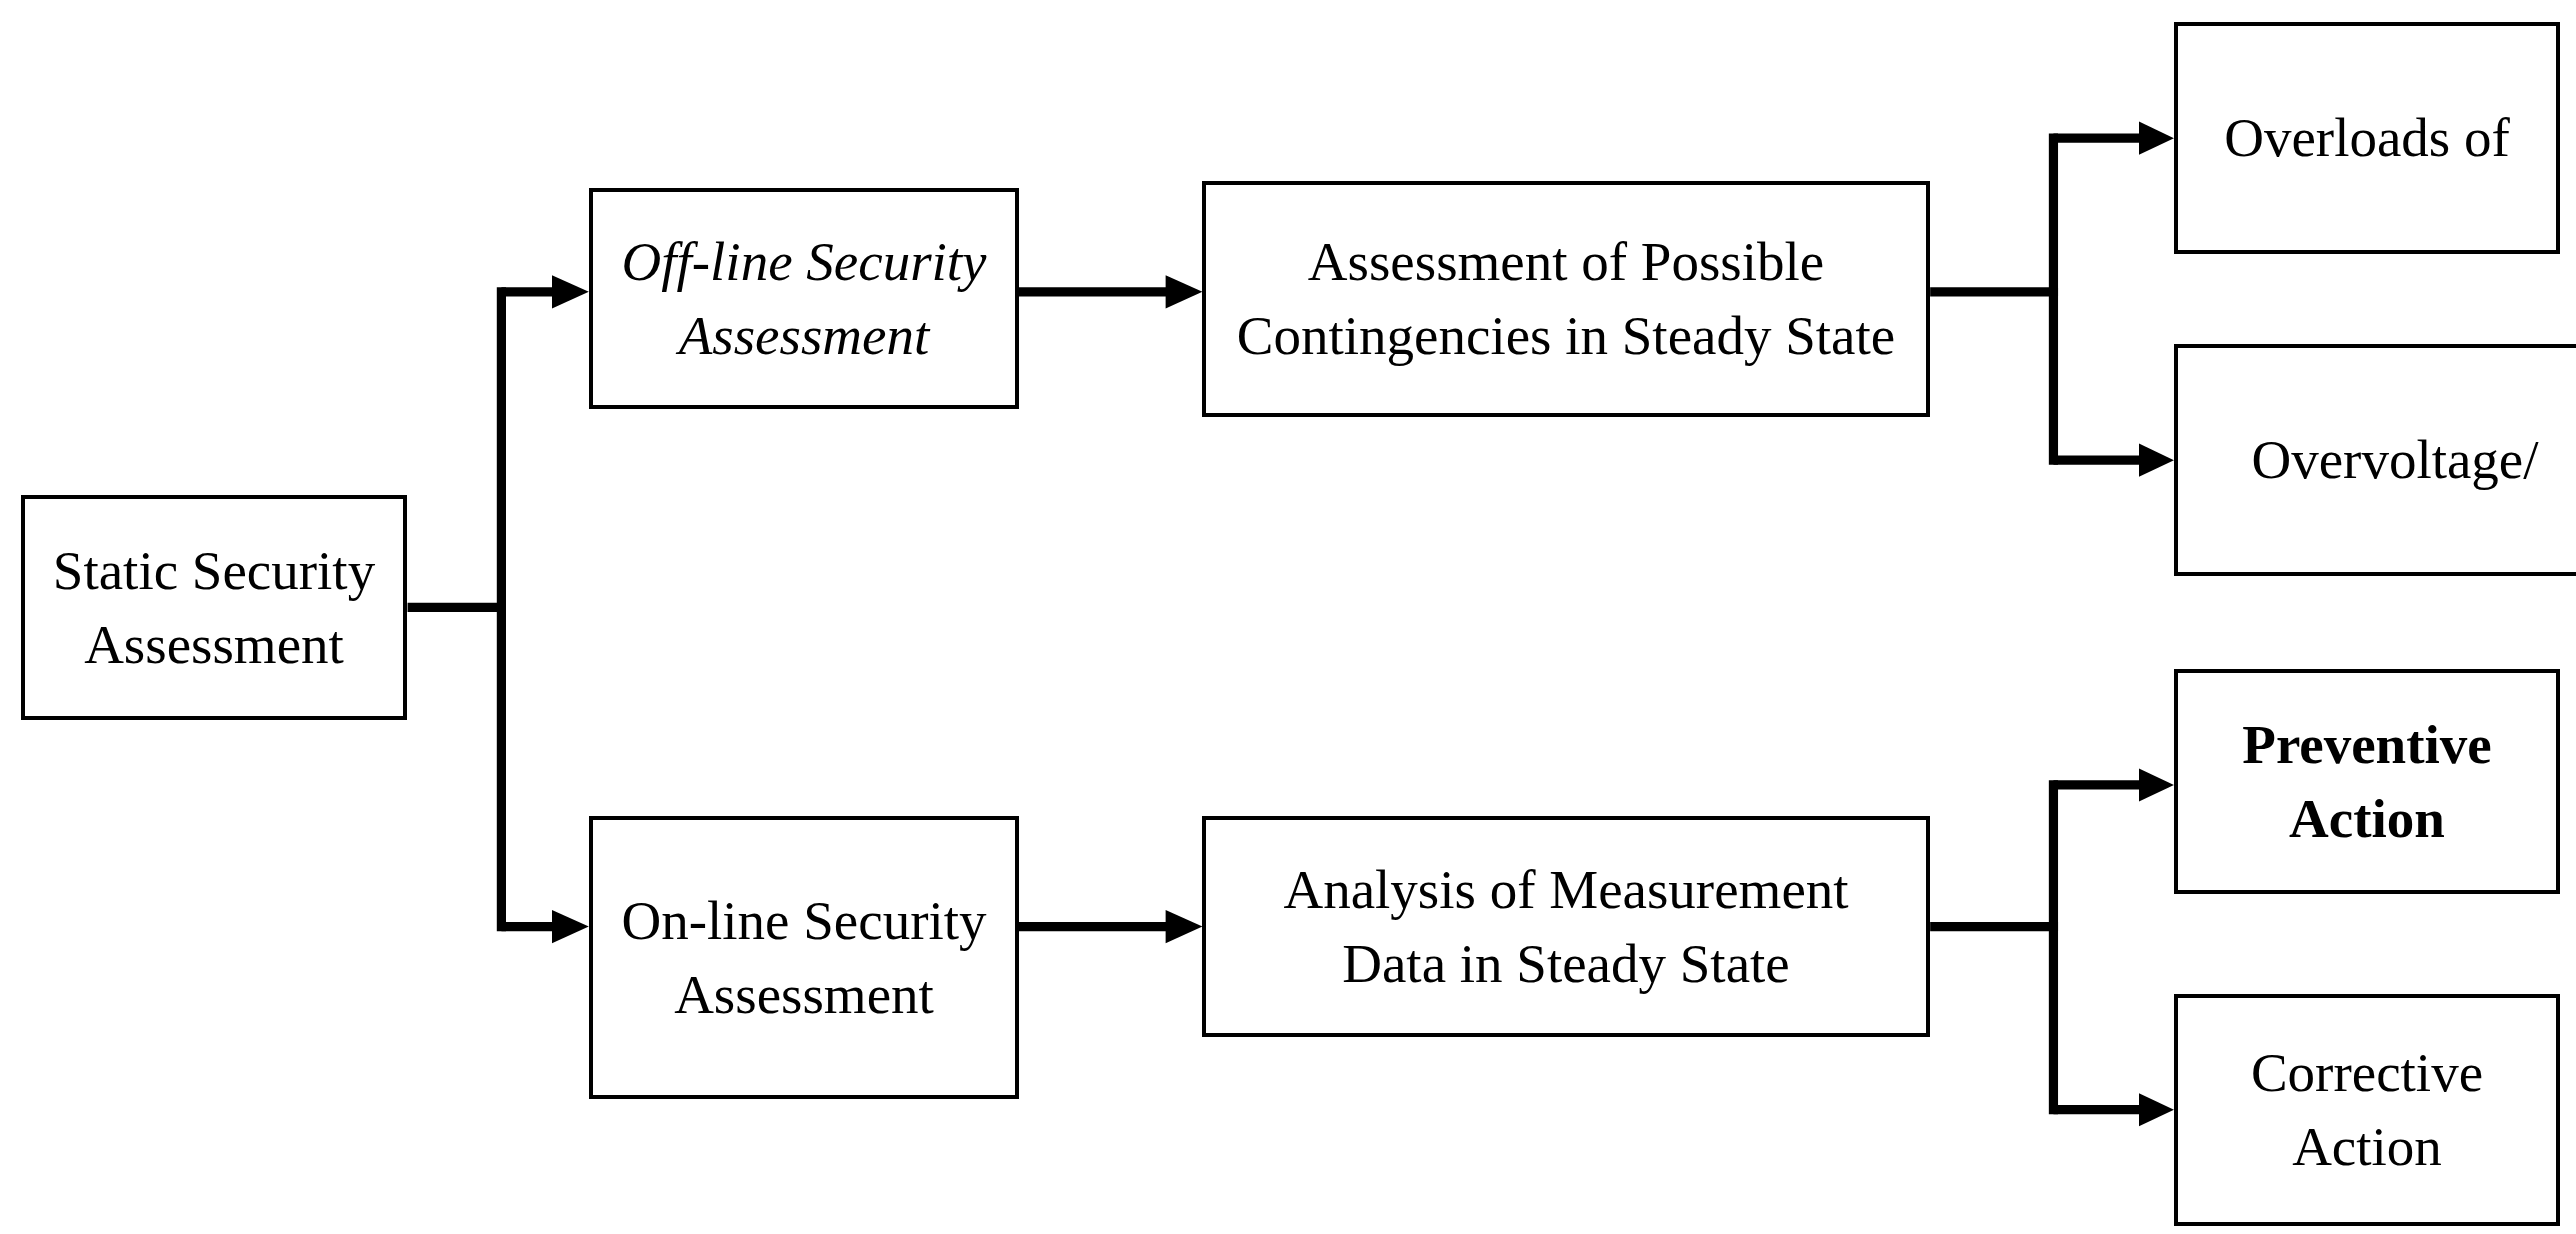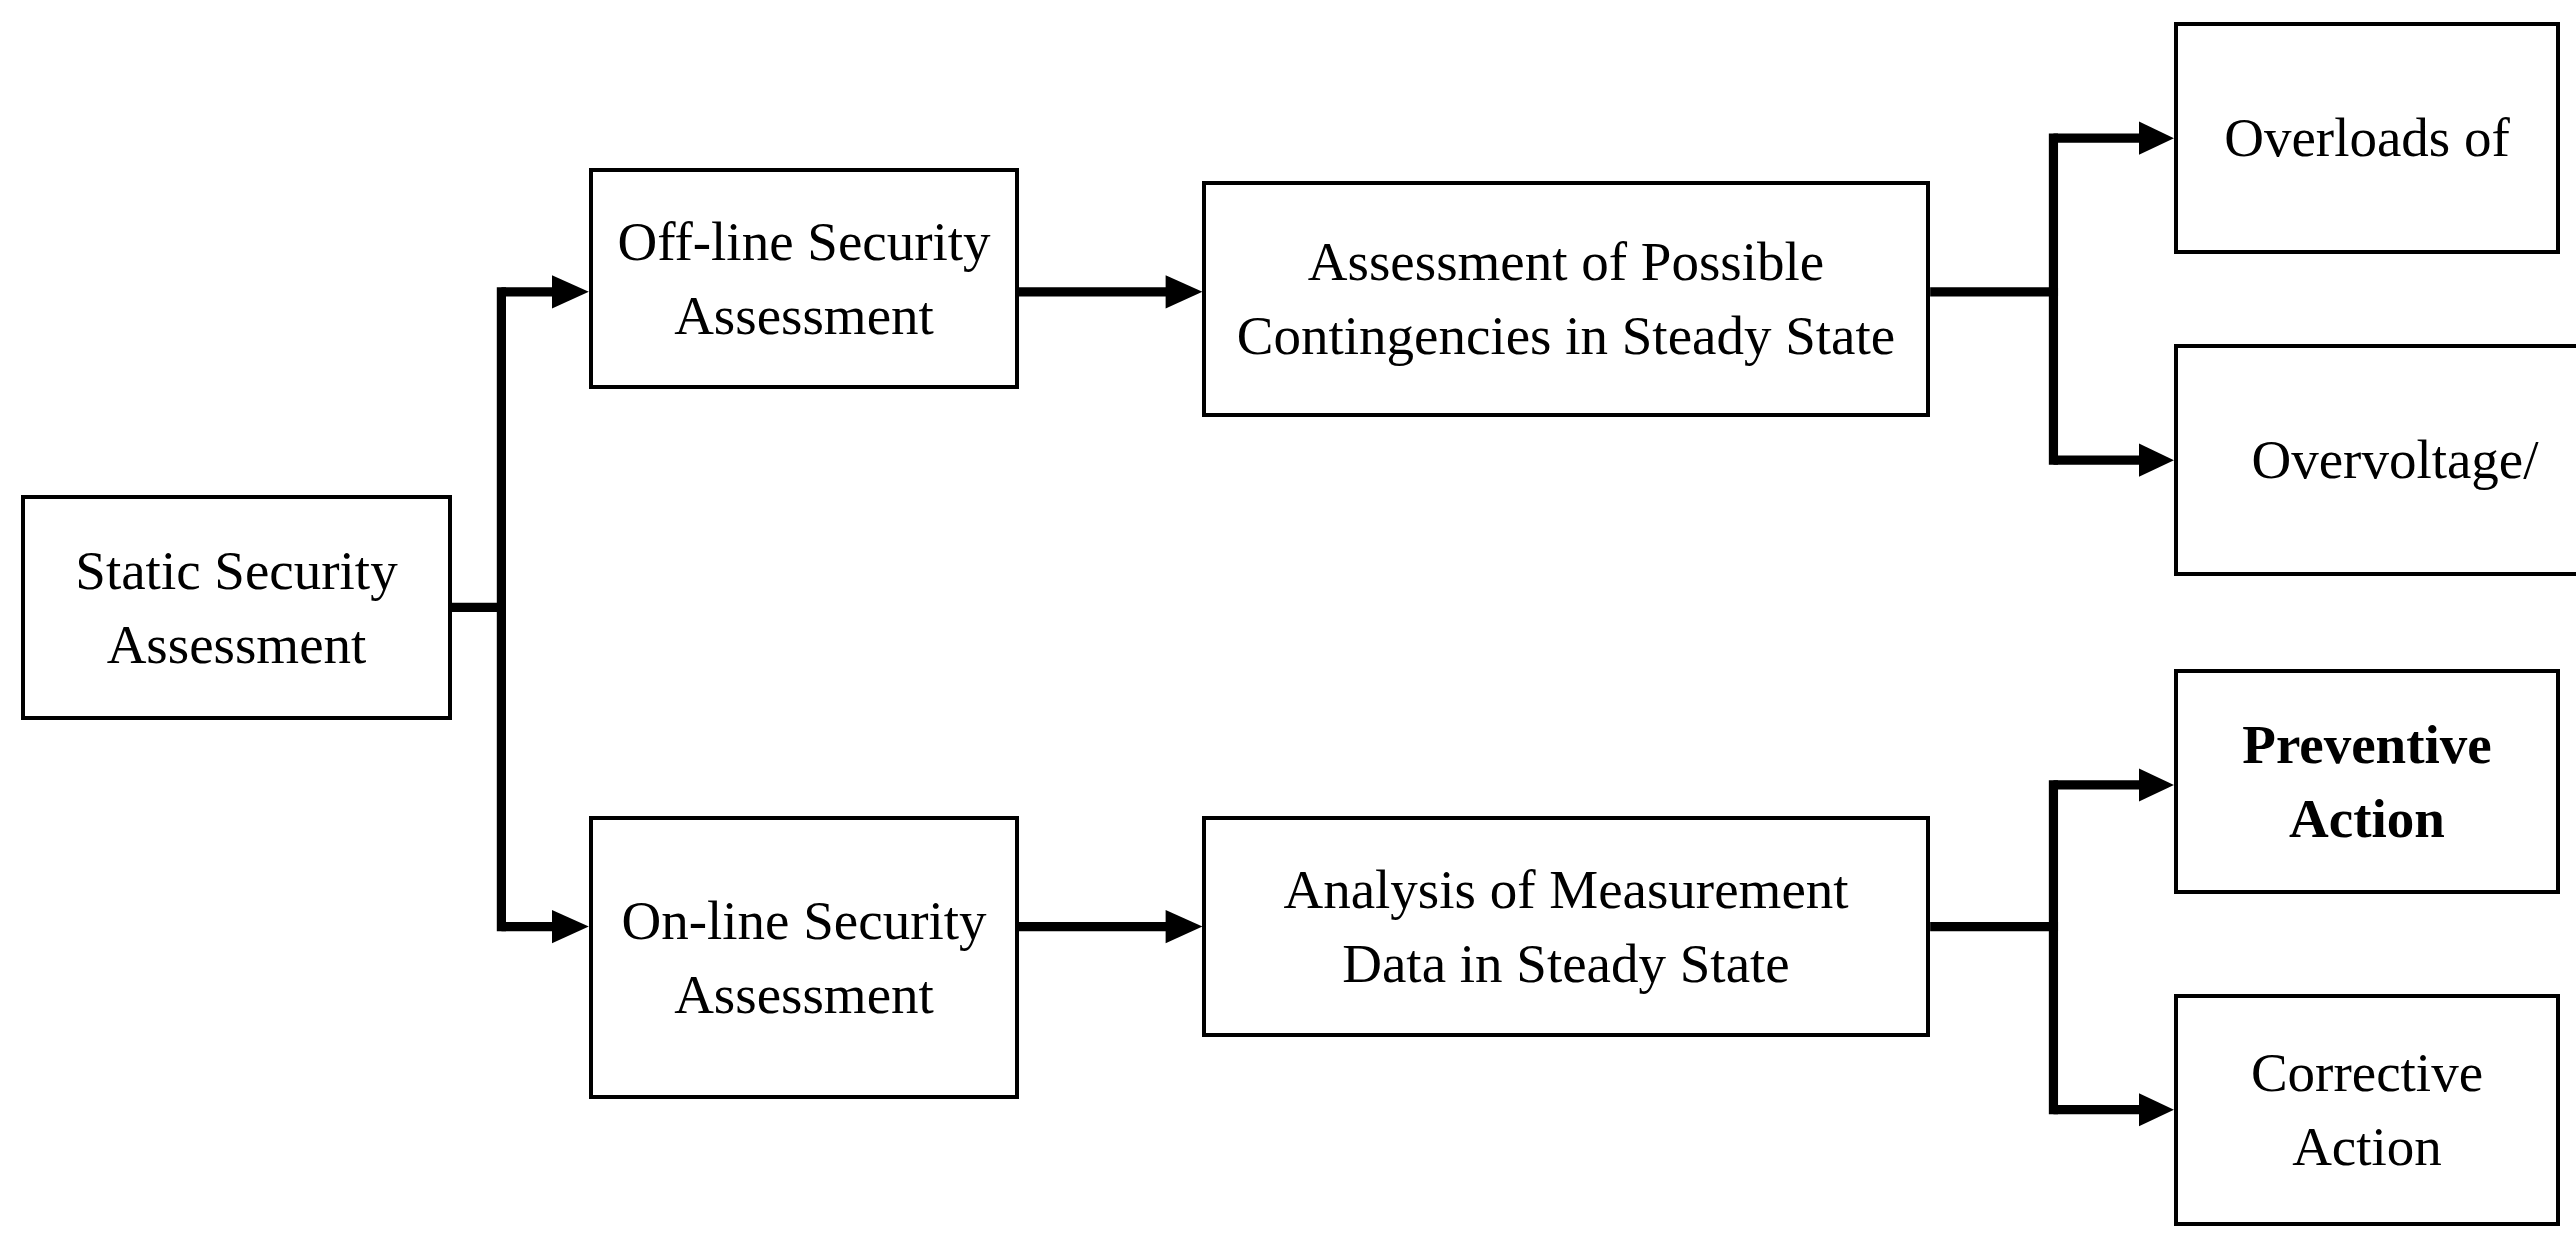--- a/index.html
+++ b/index.html
@@ -41,22 +41,22 @@
     align-items: center;
     justify-content: center;
     text-align: left;
     font-size: 55px;
     line-height: 74px;
     color: var(--text-color);
   }
   .node span { display: block; white-space: nowrap; }
 
   
-  .node-a { left: 21px;   top: 495px;  width: 431px; height: 225px; }
-  .node-b { left: 589px;  top: 168px;  width: 430px; height: 221px; }
+  .node-a { left: 21px;   top: 495px;  width: 386px; height: 225px; }
+  .node-b { left: 589px;  top: 188px;  width: 430px; height: 221px; font-style: italic; }
   .node-c { left: 589px;  top: 816px;  width: 430px; height: 283px; }
   .node-d { left: 1202px; top: 181px;  width: 728px; height: 236px; }
   .node-g { left: 1202px; top: 816px;  width: 728px; height: 221px; }
   .node-e { left: 2174px; top: 22px;   width: 386px; height: 232px; }
   .node-f { left: 2174px; top: 344px;  width: 442px; height: 232px; }
   .node-h { left: 2174px; top: 669px;  width: 386px; height: 225px; font-weight: bold; }
   .node-i { left: 2174px; top: 994px; width: 386px; height: 232px; }
 </style>
 </head>
 <body>

